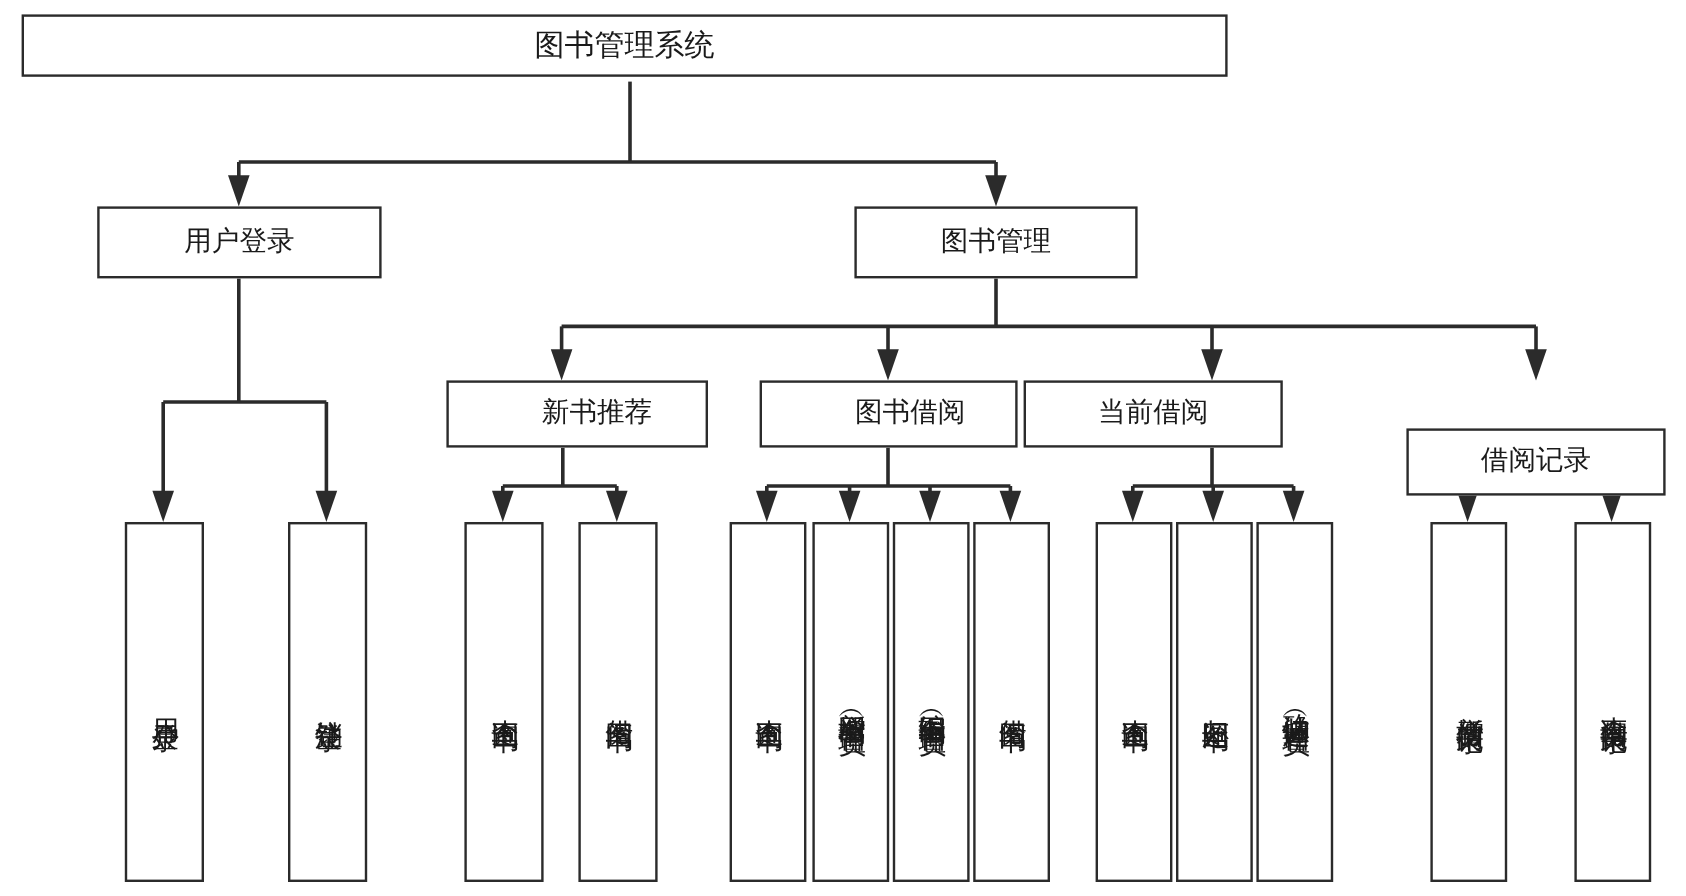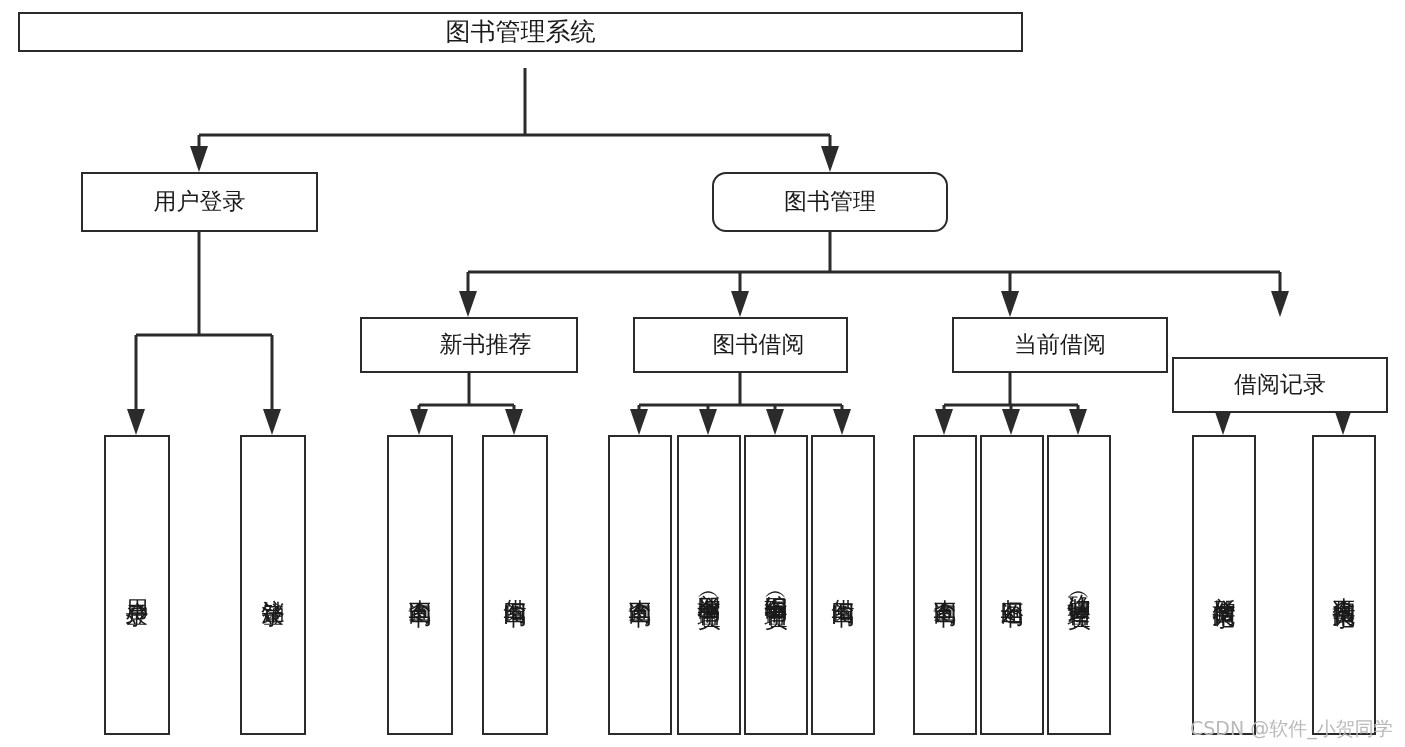--- a/index.html
+++ b/index.html
@@ -127,36 +127,36 @@
         <polygon points="833,409 851,409 842,435"></polygon>
         <polygon points="935,409 953,409 944,435"></polygon>
         <polygon points="1002,409 1020,409 1011,435"></polygon>
         <polygon points="1069,409 1087,409 1078,435"></polygon>
         <polygon points="1214,409 1232,409 1223,435"></polygon>
         <polygon points="1334,409 1352,409 1343,435"></polygon>
       </g>
   </svg>
 
   <div id="node-layer">
-      <div class="node-box level-root" style="left: 18px; top: 12px; width: 1005px; height: 40px;">
+      <div class="node-box level-root" style="left: 18px; top: 12px; width: 1005px; height: 52px;">
         <div class="node-label">图书管理系统</div>
       </div>
       <div class="node-box level-2" style="left: 81px; top: 172px; width: 237px; height: 60px;">
         <div class="node-label">用户登录</div>
       </div>
-      <div class="node-box level-2" style="left: 712px; top: 172px; width: 236px; height: 60px; border-radius: 14px;">
+      <div class="node-box level-2" style="left: 712px; top: 172px; width: 236px; height: 60px;">
         <div class="node-label">图书管理</div>
       </div>
-      <div class="node-box level-3" style="left: 360px; top: 317px; width: 218px; height: 56px; padding-left: 33px;">
+      <div class="node-box level-3" style="left: 372px; top: 317px; width: 218px; height: 56px; padding-left: 33px;">
         <div class="node-label">新书推荐</div>
       </div>
       <div class="node-box level-3" style="left: 633px; top: 317px; width: 215px; height: 56px; padding-left: 36px;">
         <div class="node-label">图书借阅</div>
       </div>
-      <div class="node-box level-3" style="left: 952px; top: 317px; width: 216px; height: 56px;">
+      <div class="node-box level-3" style="left: 853px; top: 317px; width: 216px; height: 56px;">
         <div class="node-label">当前借阅</div>
       </div>
       <div class="node-box level-3" style="left: 1172px; top: 317px; width: 216px; height: 56px; margin-top: 40px;">
         <div class="node-label">借阅记录</div>
       </div>
       <div class="node-box level-leaf" style="left: 104px; top: 435px; width: 66px; height: 300px;">
         <div class="node-label">用户登录</div>
       </div>
       <div class="node-box level-leaf" style="left: 240px; top: 435px; width: 66px; height: 300px;">
         <div class="node-label">注销登录</div>
@@ -189,15 +189,14 @@
         <div class="node-label">确认归还（管理员）</div>
       </div>
       <div class="node-box level-leaf" style="left: 1192px; top: 435px; width: 64px; height: 300px;">
         <div class="node-label">新增借阅记录</div>
       </div>
       <div class="node-box level-leaf" style="left: 1312px; top: 435px; width: 64px; height: 300px;">
         <div class="node-label">查询借阅记录</div>
       </div>
     </div>
 
-  <div class="watermark" style="left: 1190px; top: 716px; color: rgb(185, 185, 185);">CSDN @软件_小贺同学</div>
 
 </div>
 
 </body></html>

